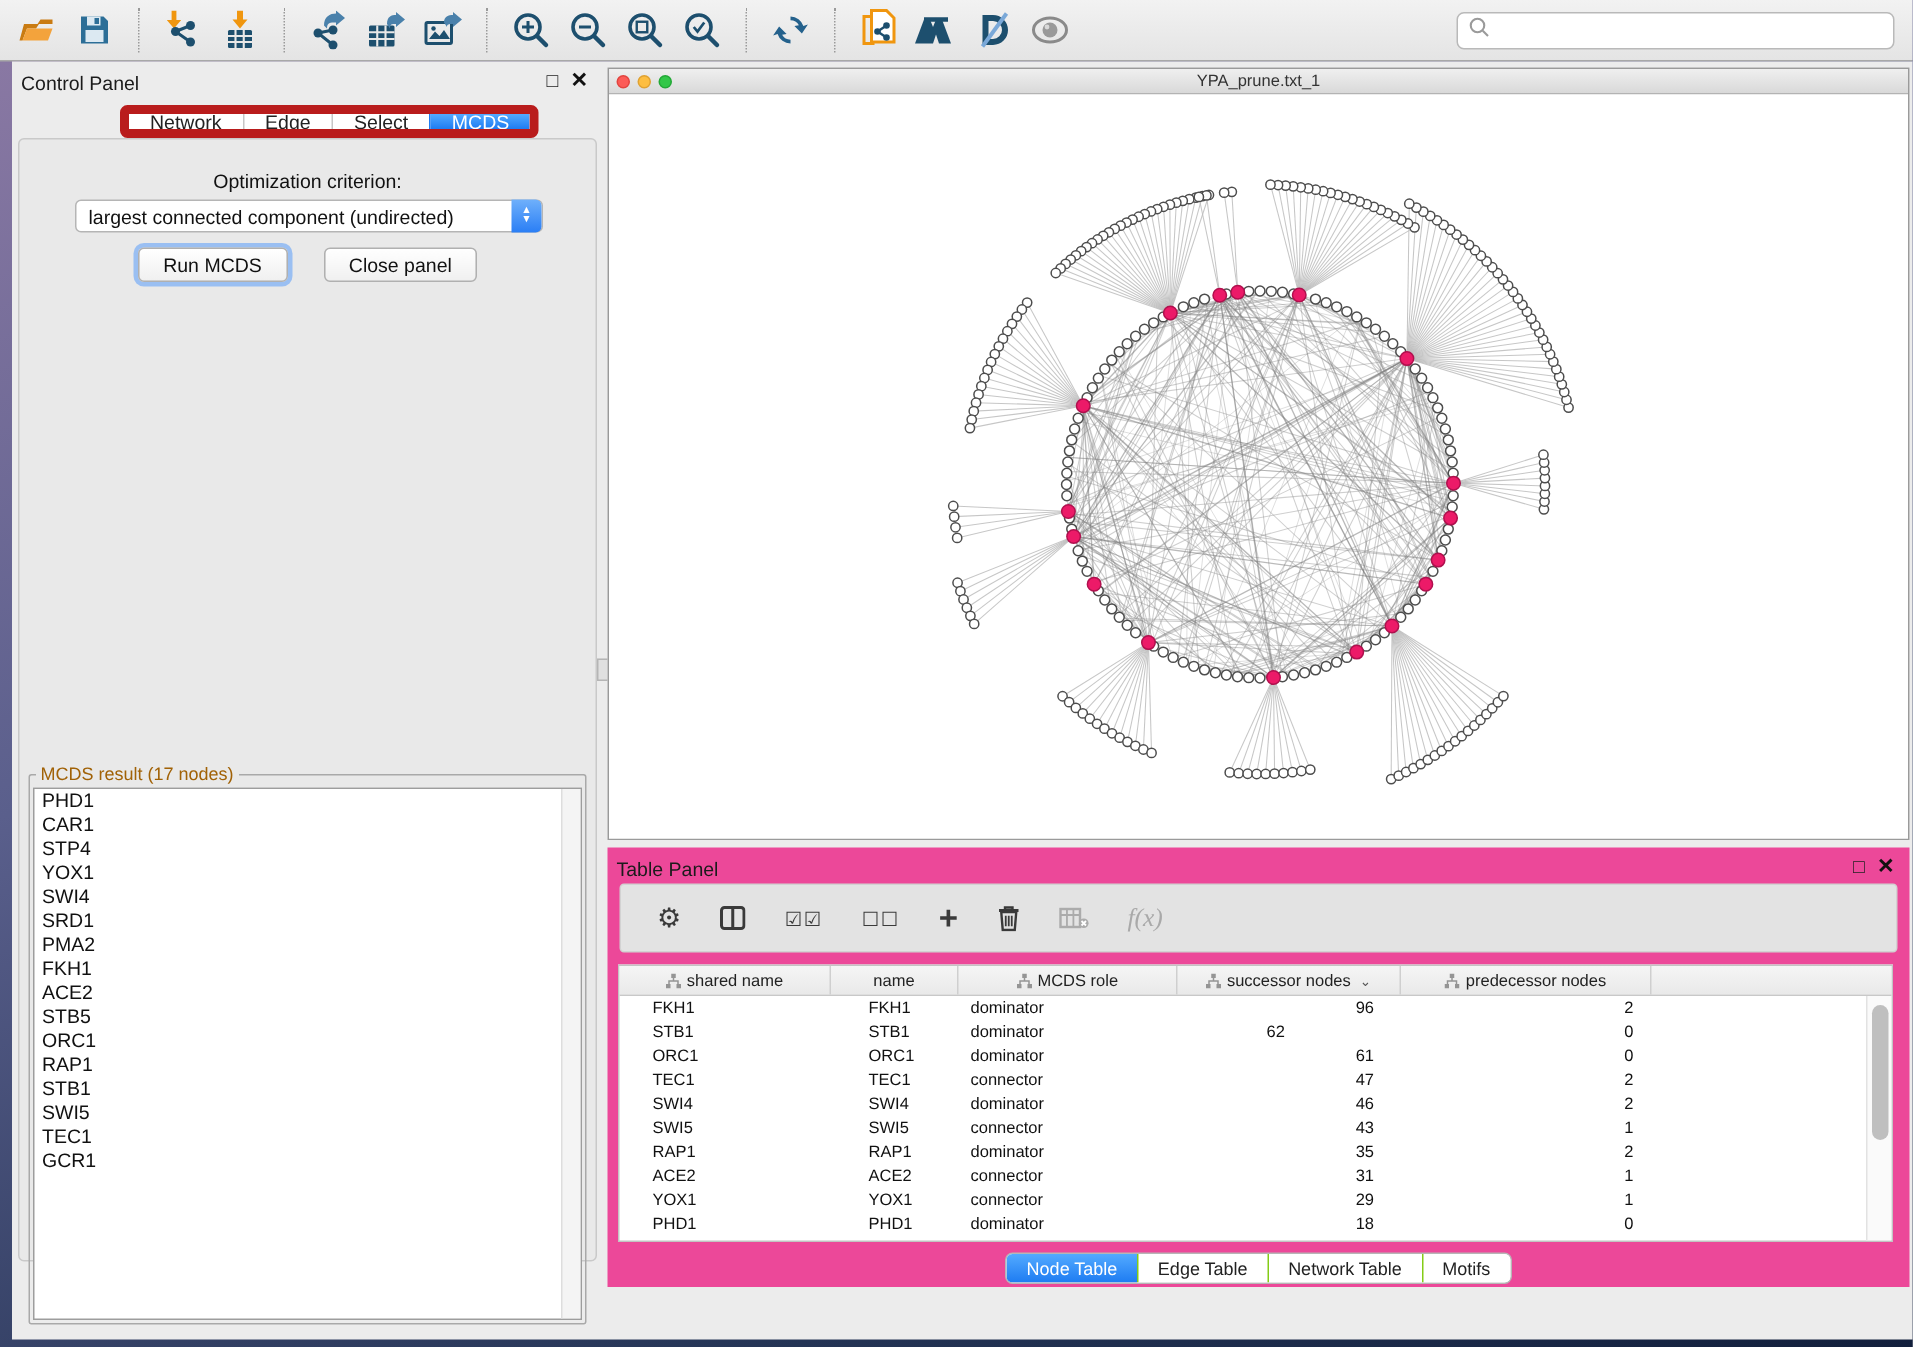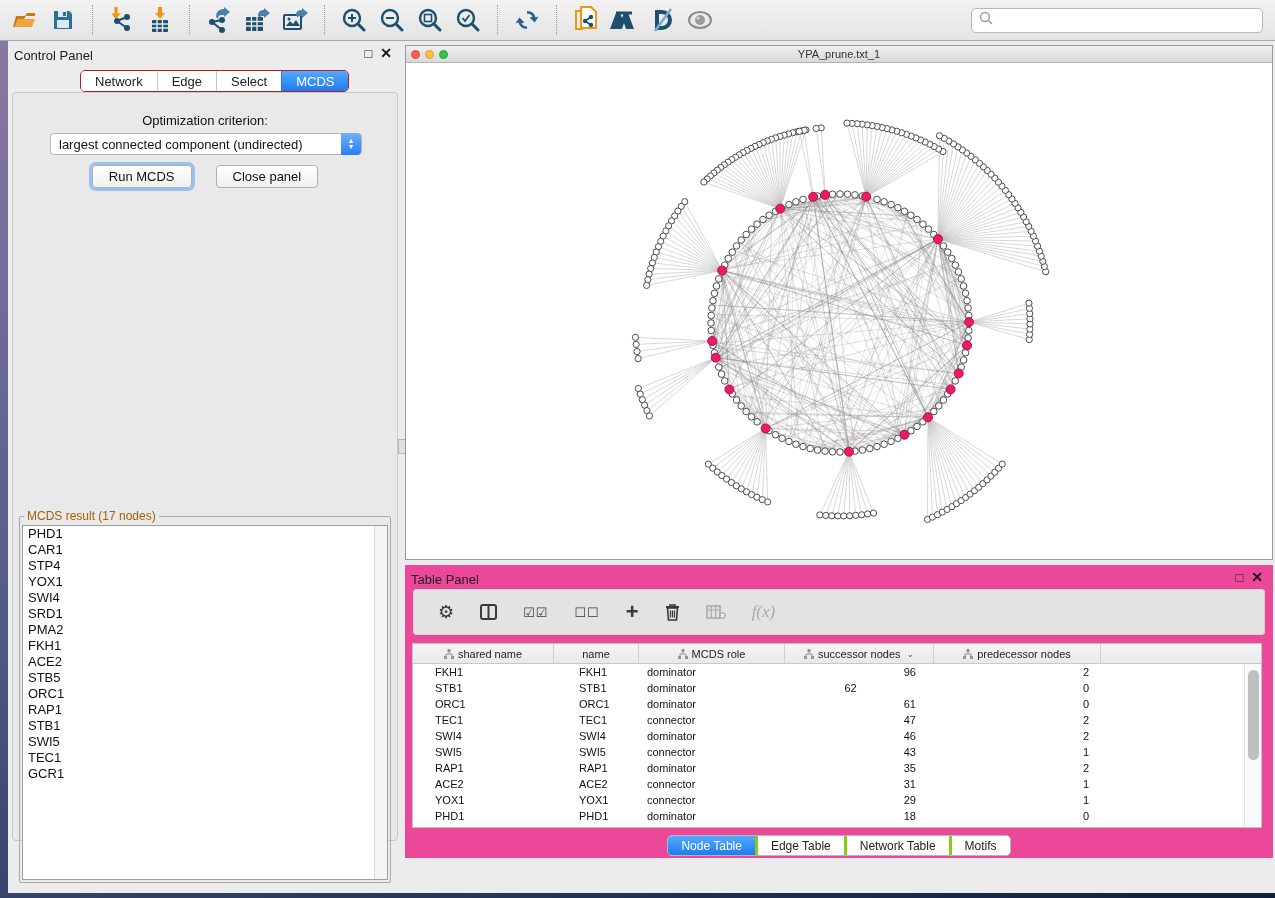--- a/index.html
+++ b/index.html
@@ -25,21 +25,21 @@
   #main { position:absolute; left:8px; top:41px; width:1267px; height:852px; background:#ececec; }
 
   
   #control-panel { position:absolute; left:0; top:0; width:394px; height:817px; }
   .panel-head { position:absolute; left:6px; top:7px; font-size:13px; color:#1b1b1b; }
   .panel-btns { position:absolute; right:10px; top:5px; display:flex; gap:8px; align-items:center; }
   .float-glyph { font-size:13px; color:#222; line-height:1; }
   .close-glyph { font-size:14px; font-weight:bold; color:#111; line-height:1; }
 
   #cp-tabs { position:absolute; left:72px; top:29px; display:flex; height:22px;
-    border-radius:5px; overflow:hidden; border:1px solid #b91c1c; background:#fff; }
+    border-radius:5px; overflow:hidden; border:6px solid #b91c1c; background:#fff; }
   .cp-tab { padding:0 14px; display:flex; align-items:center; font-size:13px; color:#222;
     border-left:1px solid #c6c6c6; background:#fff; cursor:default; }
   .cp-tab:first-child { border-left:none; }
   .cp-tab.active { background:linear-gradient(#53aaff,#1e7cf2); color:#fff; border-left-color:#1e7cf2; }
 
   #cp-inner { position:absolute; left:4px; top:51px; width:386px; height:749px;
     background:#e9e9e9; border:1px solid #c9c9c9; border-radius:4px; }
   #opt-label { position:absolute; left:0; top:20px; width:100%; text-align:center;
     font-size:13px; color:#111; }
   #criterion-select { position:absolute; left:37px; top:40px; width:312px; height:22px;
@@ -102,21 +102,21 @@
   .td { font-size:11px; color:#111; overflow:hidden; white-space:nowrap; }
   #tp-vscroll { position:absolute; right:0; top:20px; width:17px; bottom:0;
     background:#fafafa; border-left:1px solid #e2e2e2; }
   #tp-thumb { position:absolute; left:3px; top:6px; width:11px; height:90px;
     background:#bfbfbf; border-radius:6px; }
 
   #tp-tabs { position:absolute; left:0; right:0; top:270px; display:flex; justify-content:center; }
   #tp-tabs-inner { display:flex; height:21px; border:1px solid #b6b6b6; border-radius:5px;
     overflow:hidden; background:#fff; }
   .tp-tab { padding:0 13px; display:flex; align-items:center; font-size:12px; color:#222;
-    border-left:3px solid #84cc16; background:#fff; }
+    border-left:1px solid #84cc16; background:#fff; }
   .tp-tab:first-child { border-left:none; }
   .tp-tab.active { background:linear-gradient(#53aaff,#1e7cf2); color:#fff; border-left-color:#1e7cf2; }
 
   
   #status-bar { position:absolute; left:0; bottom:0; width:100%; height:35px;
     background:#ededed; border-top:1px solid #c2c2c2; }
   #list-btn { position:absolute; left:8px; top:6px; width:32px; height:24px;
     background:#f4f4f4; border:1px solid #b9b9b9; display:flex; align-items:center; justify-content:center;
     font-size:14px; color:#222; }
   #memory-btn { position:absolute; right:12px; top:6px; height:24px; padding:0 10px;

